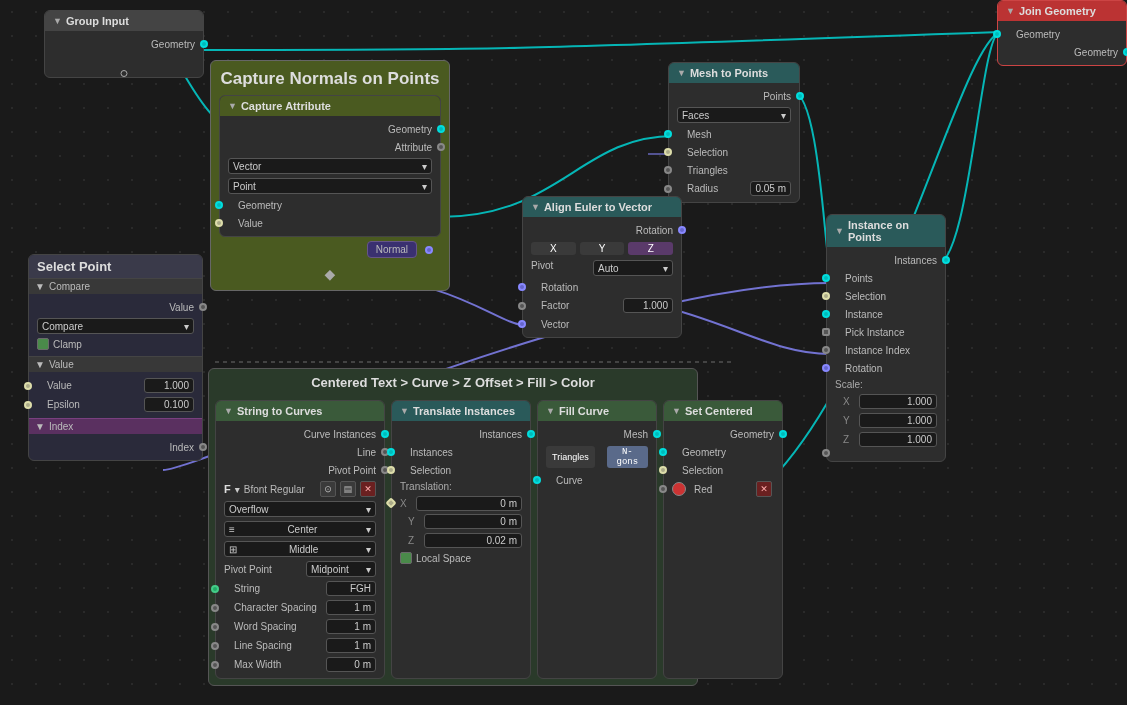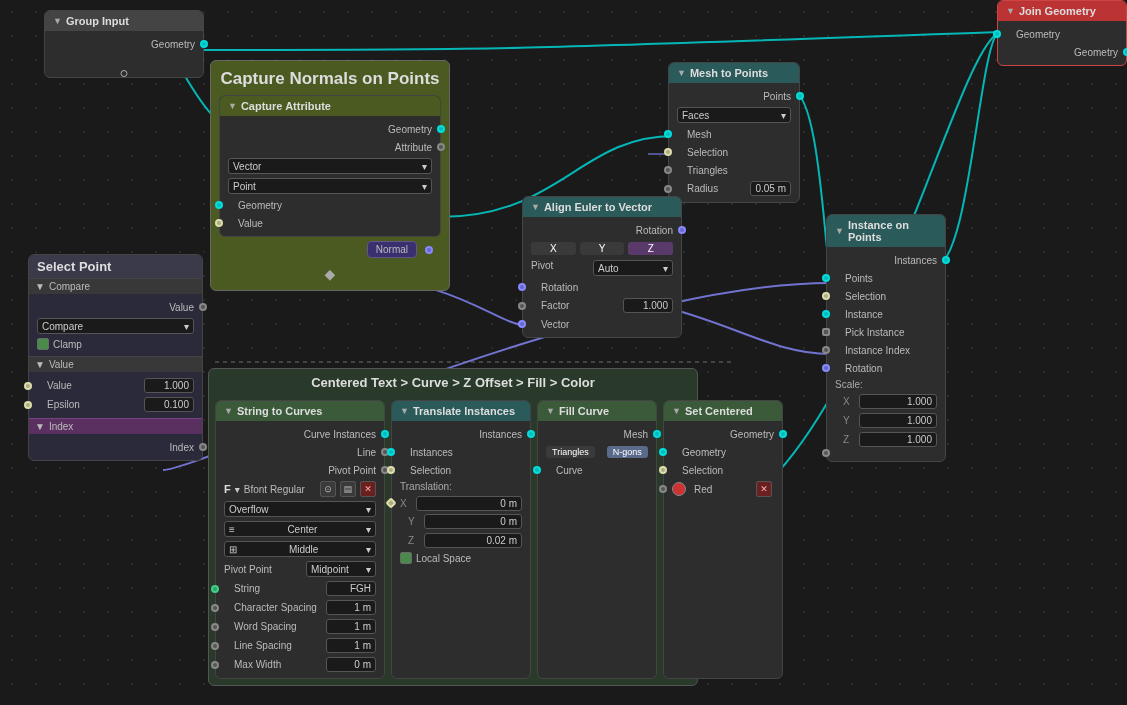--- a/index.html
+++ b/index.html
@@ -141,20 +141,21 @@
       border: none;
       color: #fff;
       border-radius: 3px;
       font-size: 10px;
       padding: 1px 6px;
       cursor: pointer;
     }
 
     .toggle-btn.active-n-gons {
       background: #5a6a8a;
+      font-family: Liberation Mono, monospace;
     }
 
     .toggle-btn.inactive {
       background: #3a3a3a;
     }
 
     
     #connections-svg {
       position: absolute;
       top: 0; left: 0;

